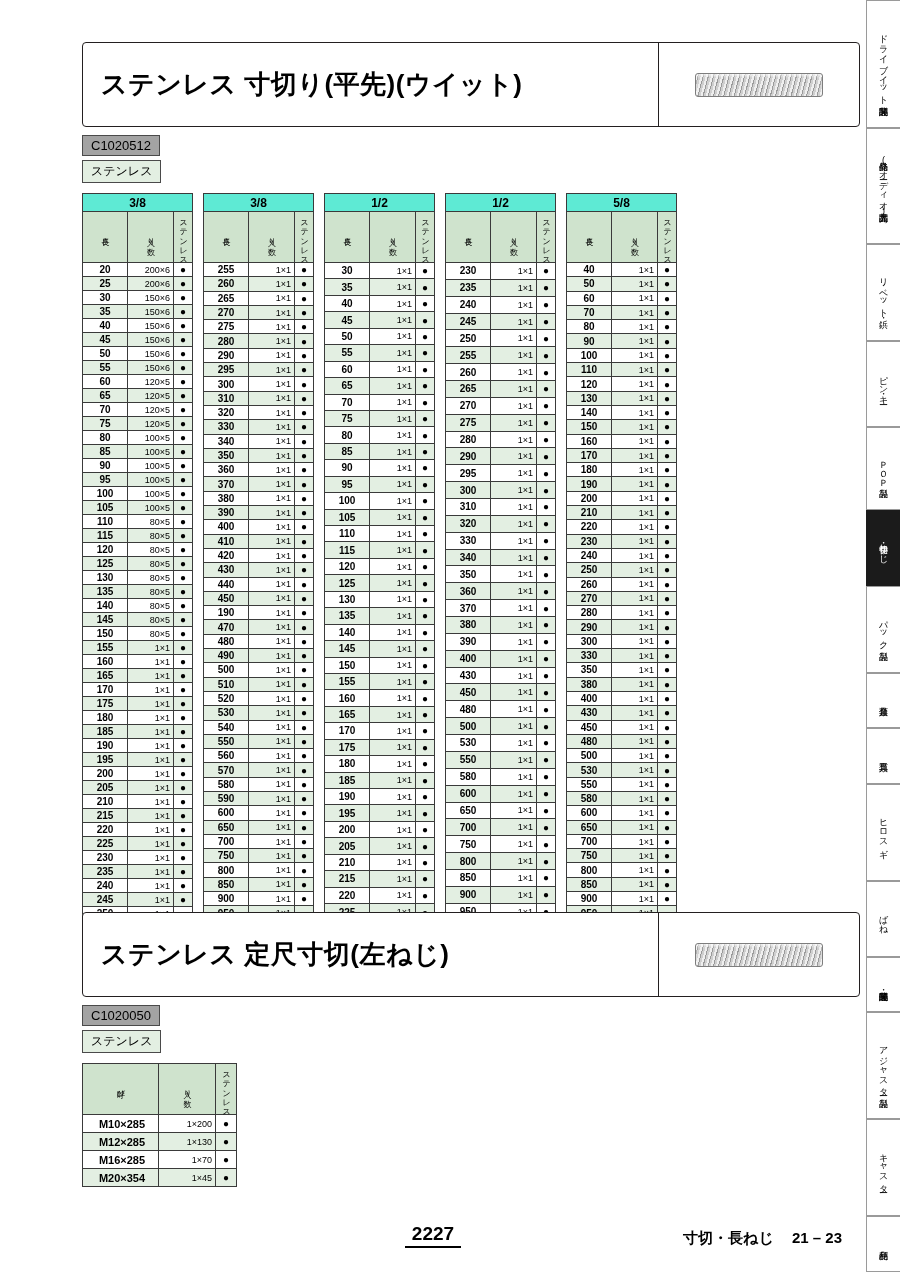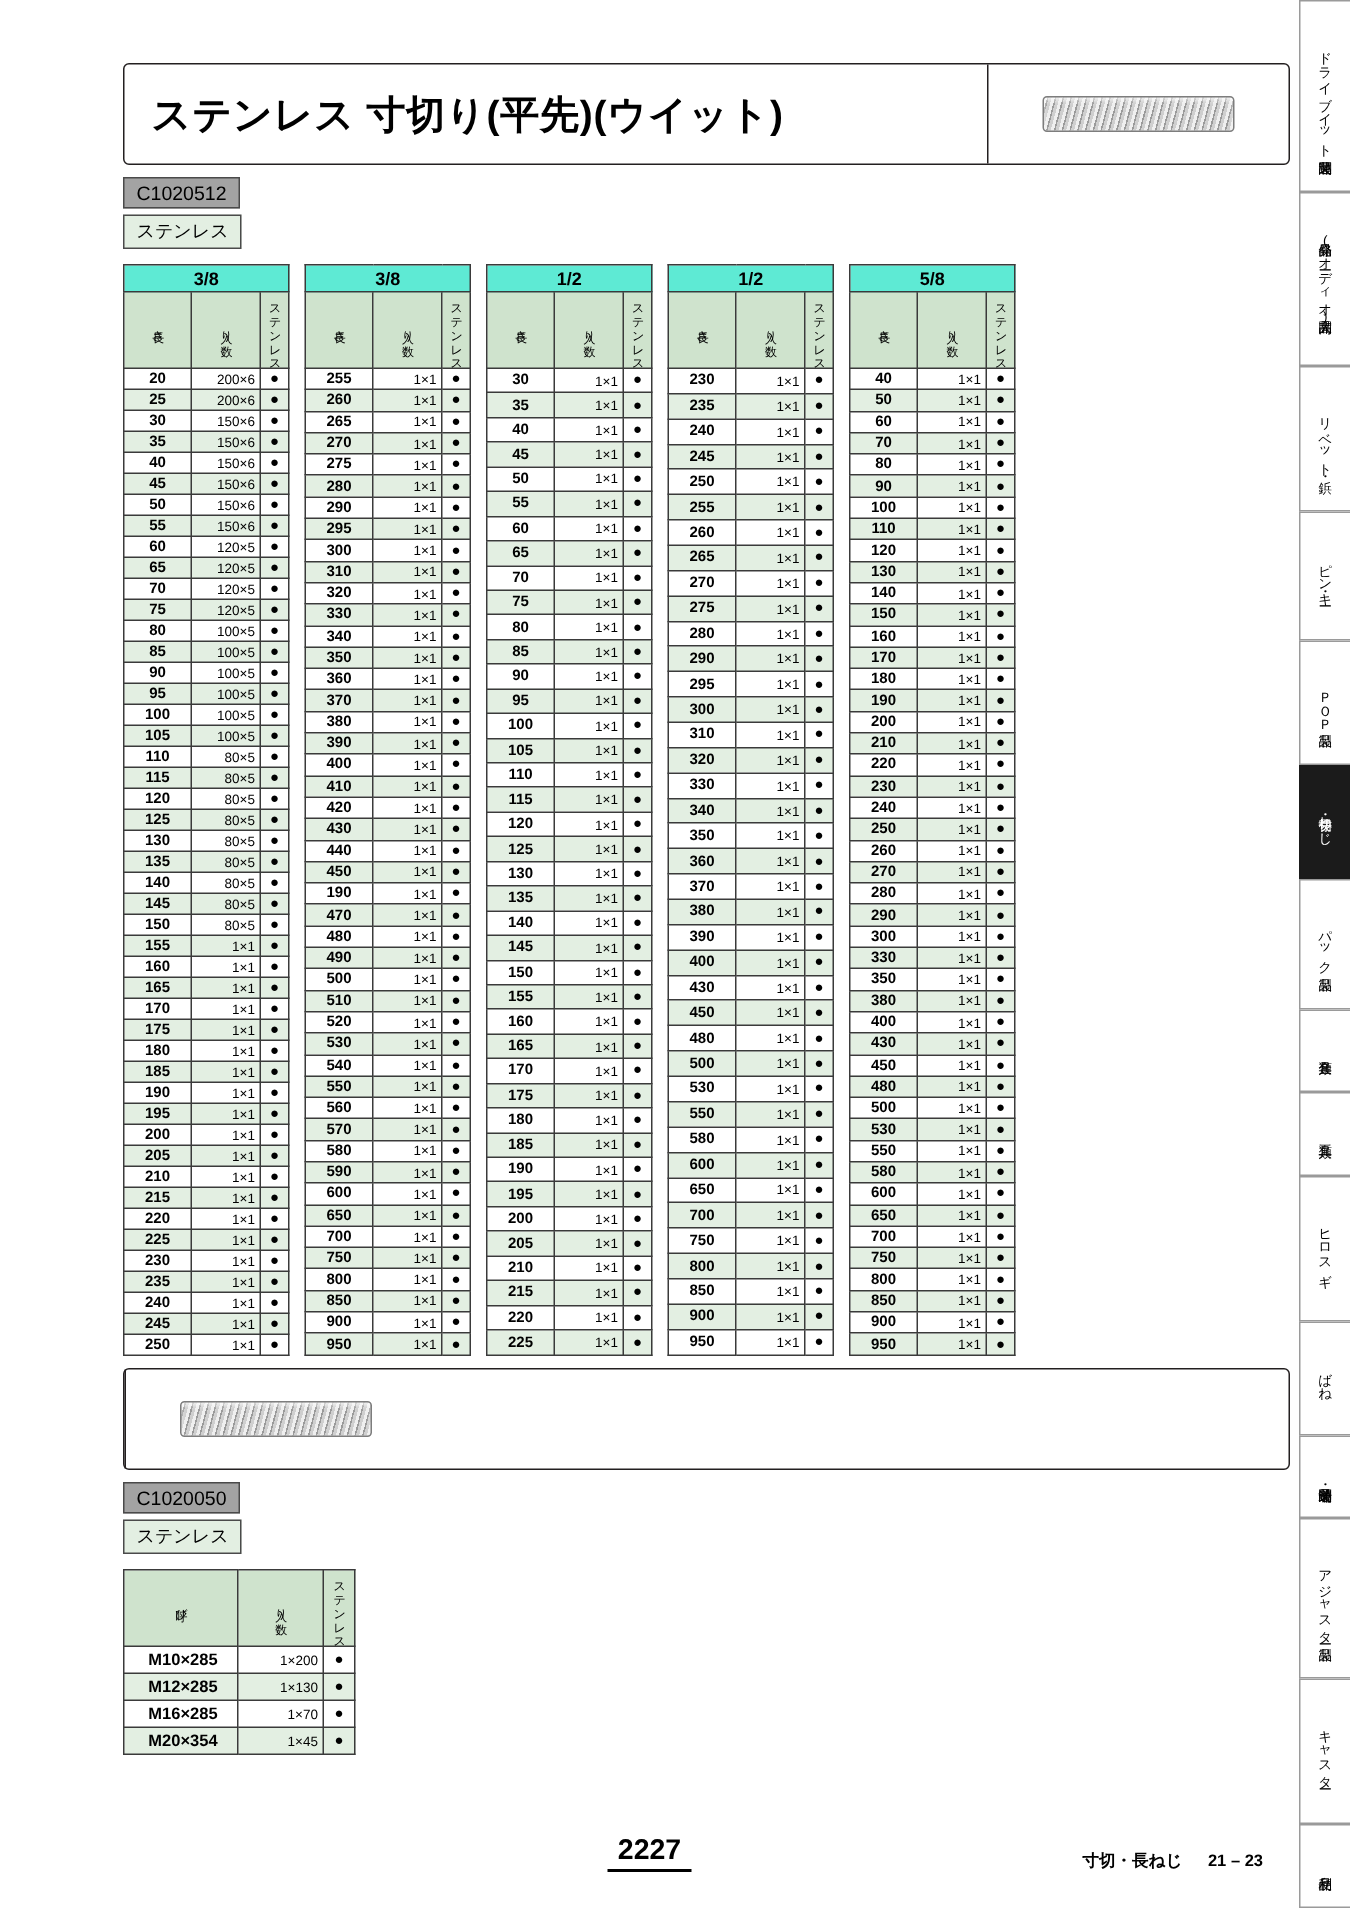--- a/index.html
+++ b/index.html
@@ -19,21 +19,21 @@
     font-size:9px;line-height:10px;letter-spacing:0px;
     writing-mode:vertical-rl;text-orientation:upright;
     padding:2px 0;box-sizing:border-box;white-space:nowrap;
   }
   .side-tab.active{background:#1b1b1b;color:#fff;border-color:#1b1b1b;}
   .side-tab span{display:block;}
 
   
   .section{position:absolute;}
   .hdr{
-    border:1px solid #231f20;border-radius:4px;height:68px;
+    border:1px solid #231f20;border-radius:4px;height:85px;
     display:flex;align-items:stretch;background:#fff;box-sizing:border-box;
   }
   .hdr-title{
     flex:1 1 auto;display:flex;align-items:center;padding-left:18px;
     font-size:26px;font-weight:bold;letter-spacing:0.5px;
   }
   .hdr-img{
     width:200px;border-left:1px solid #231f20;display:flex;
     align-items:center;justify-content:center;
   }
@@ -84,21 +84,21 @@
   table.pt2 td.d3{width:18px;text-align:center;font-size:10px;}
   table.pt2 tbody tr:nth-child(even) td{background:#e3efe2;}
 
   
   .footer{position:absolute;left:0;right:34px;bottom:24px;}
   .pageno{
     text-align:center;font-size:19px;font-weight:bold;
     border-bottom:2px solid #000;width:56px;margin:0 auto;padding-bottom:1px;
   }
   .footer-right{
-    position:absolute;right:24px;bottom:0px;font-size:11px;font-weight:bold;
+    position:absolute;right:24px;bottom:0px;font-size:15px;font-weight:bold;
   }
   .footer-right .sec{margin-right:14px;}
 </style>
 </head>
 <body>
 
 <div class="side-tabs">
     <div class="side-tab">
       <span>ドライブイット</span>
       <span>関連製品</span>
@@ -1319,20 +1319,21 @@
             <td class="c2">1×1</td>
             <td class="c3">●</td>
           </tr>
         </tbody>
       </table>
     </div>
 </div>
 
 <div class="section" style="left:82px;top:912px;width:778px;">
   <div class="hdr">
+    <div class="hdr-title">ステンレス 定尺寸切(左ねじ)</div>
     <div class="hdr-img">
       <div class="screw"></div>
     </div>
   </div>
   <div class="codes">
     <div class="code-box">C1020050</div>
     <div style="height:1px"></div>
     <div class="code-box material">ステンレス</div>
   </div>
   <div id="table-2">

